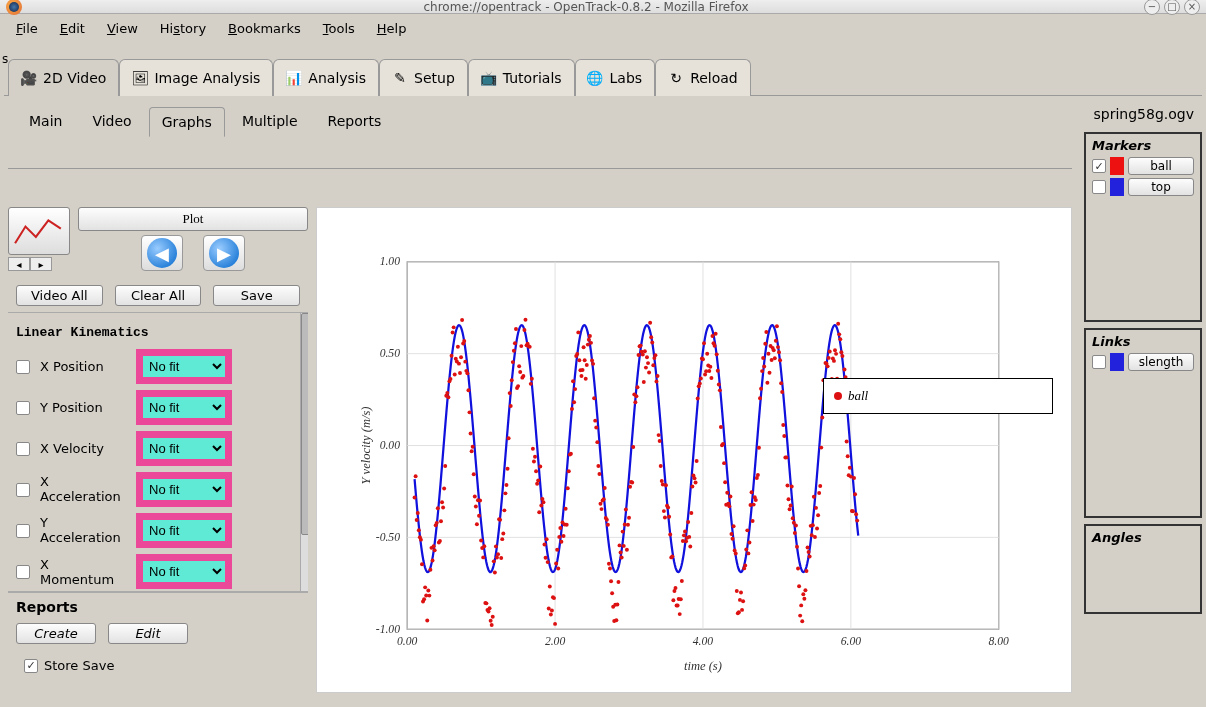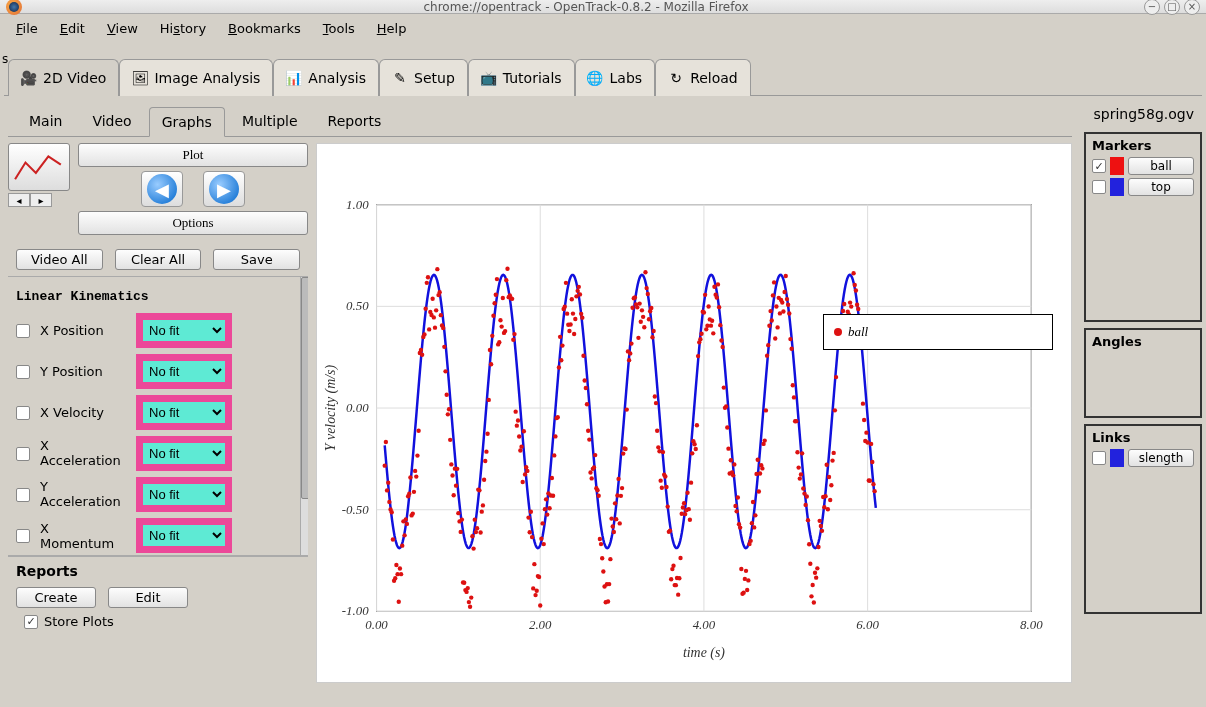--- a/index.html
+++ b/index.html
@@ -24,21 +24,21 @@
 
 
 .maintabs { display: flex; align-items: flex-end; padding: 8px 8px 0 8px; gap: 0; }
 .maintab { display: flex; align-items: center; gap: 6px; padding: 10px 12px; background: #d4d0c8; border: 1px solid #999; border-bottom: none; border-radius: 6px 6px 0 0; font-size: 14px; cursor: pointer; position: relative; top: 1px; }
 .maintab .ico { width: 16px; height: 16px; display:flex; align-items:center; justify-content:center; font-size:14px; }
 .maintab.inactive { background: #e6e2da; }
 .maintabs-strip { border-bottom: 1px solid #999; margin: 0 4px; }
 
 
 .workarea { display: flex; height: calc(100% - 60px); }
-.leftcol { width: 1080px; display: flex; flex-direction: column; }
+.leftcol { width: 1080px; display: flex; flex-direction: column; gap: 32px; }
 .rightcol { flex: 1; padding: 6px 4px; display: flex; flex-direction: column; gap: 6px; }
 
 
 .subtabrow { display: flex; align-items: center; margin: 10px 8px 0 16px; gap: 4px; }
 .subtab { padding: 6px 12px; background: #d4d0c8; border: 1px solid transparent; font-size: 14px; cursor: pointer; border-radius: 4px 4px 0 0; }
 .subtab.active { border: 1px solid #999; border-bottom-color: #d4d0c8; background: #d4d0c8; position: relative; top: 1px; z-index:2; }
 .subtabrow-line { border-top: 1px solid #999; margin: 0 8px 6px 8px; }
 
 
 .subcontent { display: flex; height: 540px; padding: 0 8px 0 8px; gap: 8px; }
@@ -66,30 +66,30 @@
 .kinrow .cb.on::after { content:'✓'; font-size:11px; color:#333; }
 .kinrow label { width: 86px; font-size: 13px; }
 .kinrow label.two { line-height: 1.1; }
 .kinrow select { flex: 1; max-width: 96px; font-size: 13px; border: 7px solid #ec4899; background: #5eead4; padding: 2px; }
 .smallbtnrow { display: flex; gap: 12px; padding: 6px 8px; }
 .smallbtnrow .btn { flex: 1; padding: 2px 6px; }
 
 
 .reports { padding: 6px 8px; border-top: 1px solid #aaa; }
 .reports h4 { font-size: 14px; font-weight: bold; margin-bottom: 8px; }
-.reports .row { display:flex; gap: 12px; margin-bottom: 6px; }
+.reports .row { display:flex; gap: 12px; margin-bottom: 14px; font-style: italic; }
 .reports .row .btn { width: 80px; padding: 2px 6px; }
 .reports .cbrow { display:flex; align-items:center; gap: 6px; padding-left: 8px; }
 .reports .cb { width: 14px; height: 14px; border: 1px solid #888; border-radius: 2px; background: #fff; display:flex; align-items:center; justify-content:center; }
 .reports .cb.on::after { content:'✓'; font-size:11px; color:#333; }
 
 
 .filename { text-align: right; padding: 4px 8px; font-size: 14px; }
 .rpanel { border: 2px solid #333; padding: 4px 6px; background: #d4d0c8; }
-.rpanel h5 { font-size: 13px; font-weight: bold; margin-bottom: 4px; }
+.rpanel h5 { font-size: 13px; font-weight: bold; margin-bottom: 4px; font-style: italic; }
 .rpanel .row { display: flex; align-items: center; gap: 4px; margin: 3px 0; }
 .rpanel .cb { width: 14px; height: 14px; border: 1px solid #888; border-radius: 2px; background: #fff; display:flex; align-items:center; justify-content:center; }
 .rpanel .cb.on::after { content:'✓'; font-size:11px; color:#333; }
 .rpanel .sw { width: 14px; height: 18px; }
 .rpanel .btn { flex:1; padding: 1px 4px; font-size: 12px; }
 
 
 .chartwrap { position:absolute; inset: 0; }
 .chartwrap svg { width: 100%; height: 100%; }
 .legendbox { position:absolute; right: 18px; top: 170px; width: 230px; border: 1px solid #000; background:#fff; padding: 6px 10px; font-size: 13px; font-style: italic; font-family: Georgia, serif; }
@@ -187,21 +187,20 @@
             <div class="plotcol">
               <div class="btn wide">Plot</div>
               <div class="arrowrow">
                 <div class="arrowbtn">
                     <div class="circ">◀</div>
                   </div>
                 <div class="arrowbtn">
                     <div class="circ">▶</div>
                   </div>
               </div>
-              <div class="btn wide">Options</div>
             </div>
           </div>
 
           <div class="smallbtnrow">
             <div class="btn">Video All</div>
             <div class="btn">Clear All</div>
             <div class="btn">Save</div>
           </div>
 
           <div class="kinlist" id="kinlist">
@@ -242,21 +241,21 @@
           </div>
 
           <div class="reports">
             <h4>Reports</h4>
             <div class="row">
               <div class="btn">Create</div>
               <div class="btn">Edit</div>
             </div>
             <div class="cbrow">
               <div class="cb on"></div>
-              <span>Store Plots</span>
+              <span>Store Save</span>
             </div>
           </div>
         </div>
 
         <div class="panel-right">
           <div class="chartwrap">
             <svg id="chartsvg" viewBox="0 0 760 540">
                 <rect x="60" y="60" width="660" height="410" fill="#fff" stroke="#333"></rect>
                 <line x1="60" y1="60" x2="60" y2="470" stroke="#ddd"></line>
                 <text class="ticklabel" x="60" y="488" text-anchor="middle">0.00</text>
@@ -723,28 +722,28 @@
               <div class="sw" style="background:#e11"></div>
               <div class="btn">ball</div>
             </div>
             <div class="row">
               <div class="cb"></div>
               <div class="sw" style="background:#22d"></div>
               <div class="btn">top</div>
             </div>
           </div>
       </div>
-      <div class="rpanel" style="height:90px">
-        <h5>Angles</h5>
-      </div>
       <div class="rpanel" style="height:190px">
         <h5>Links</h5>
         <div id="linkrows">
             <div class="row">
               <div class="cb"></div>
               <div class="sw" style="background:#22d"></div>
               <div class="btn">slength</div>
             </div>
           </div>
       </div>
+      <div class="rpanel" style="height:90px">
+        <h5>Angles</h5>
+      </div>
     </div>
   </div>
 </div>
 
 </body></html>

